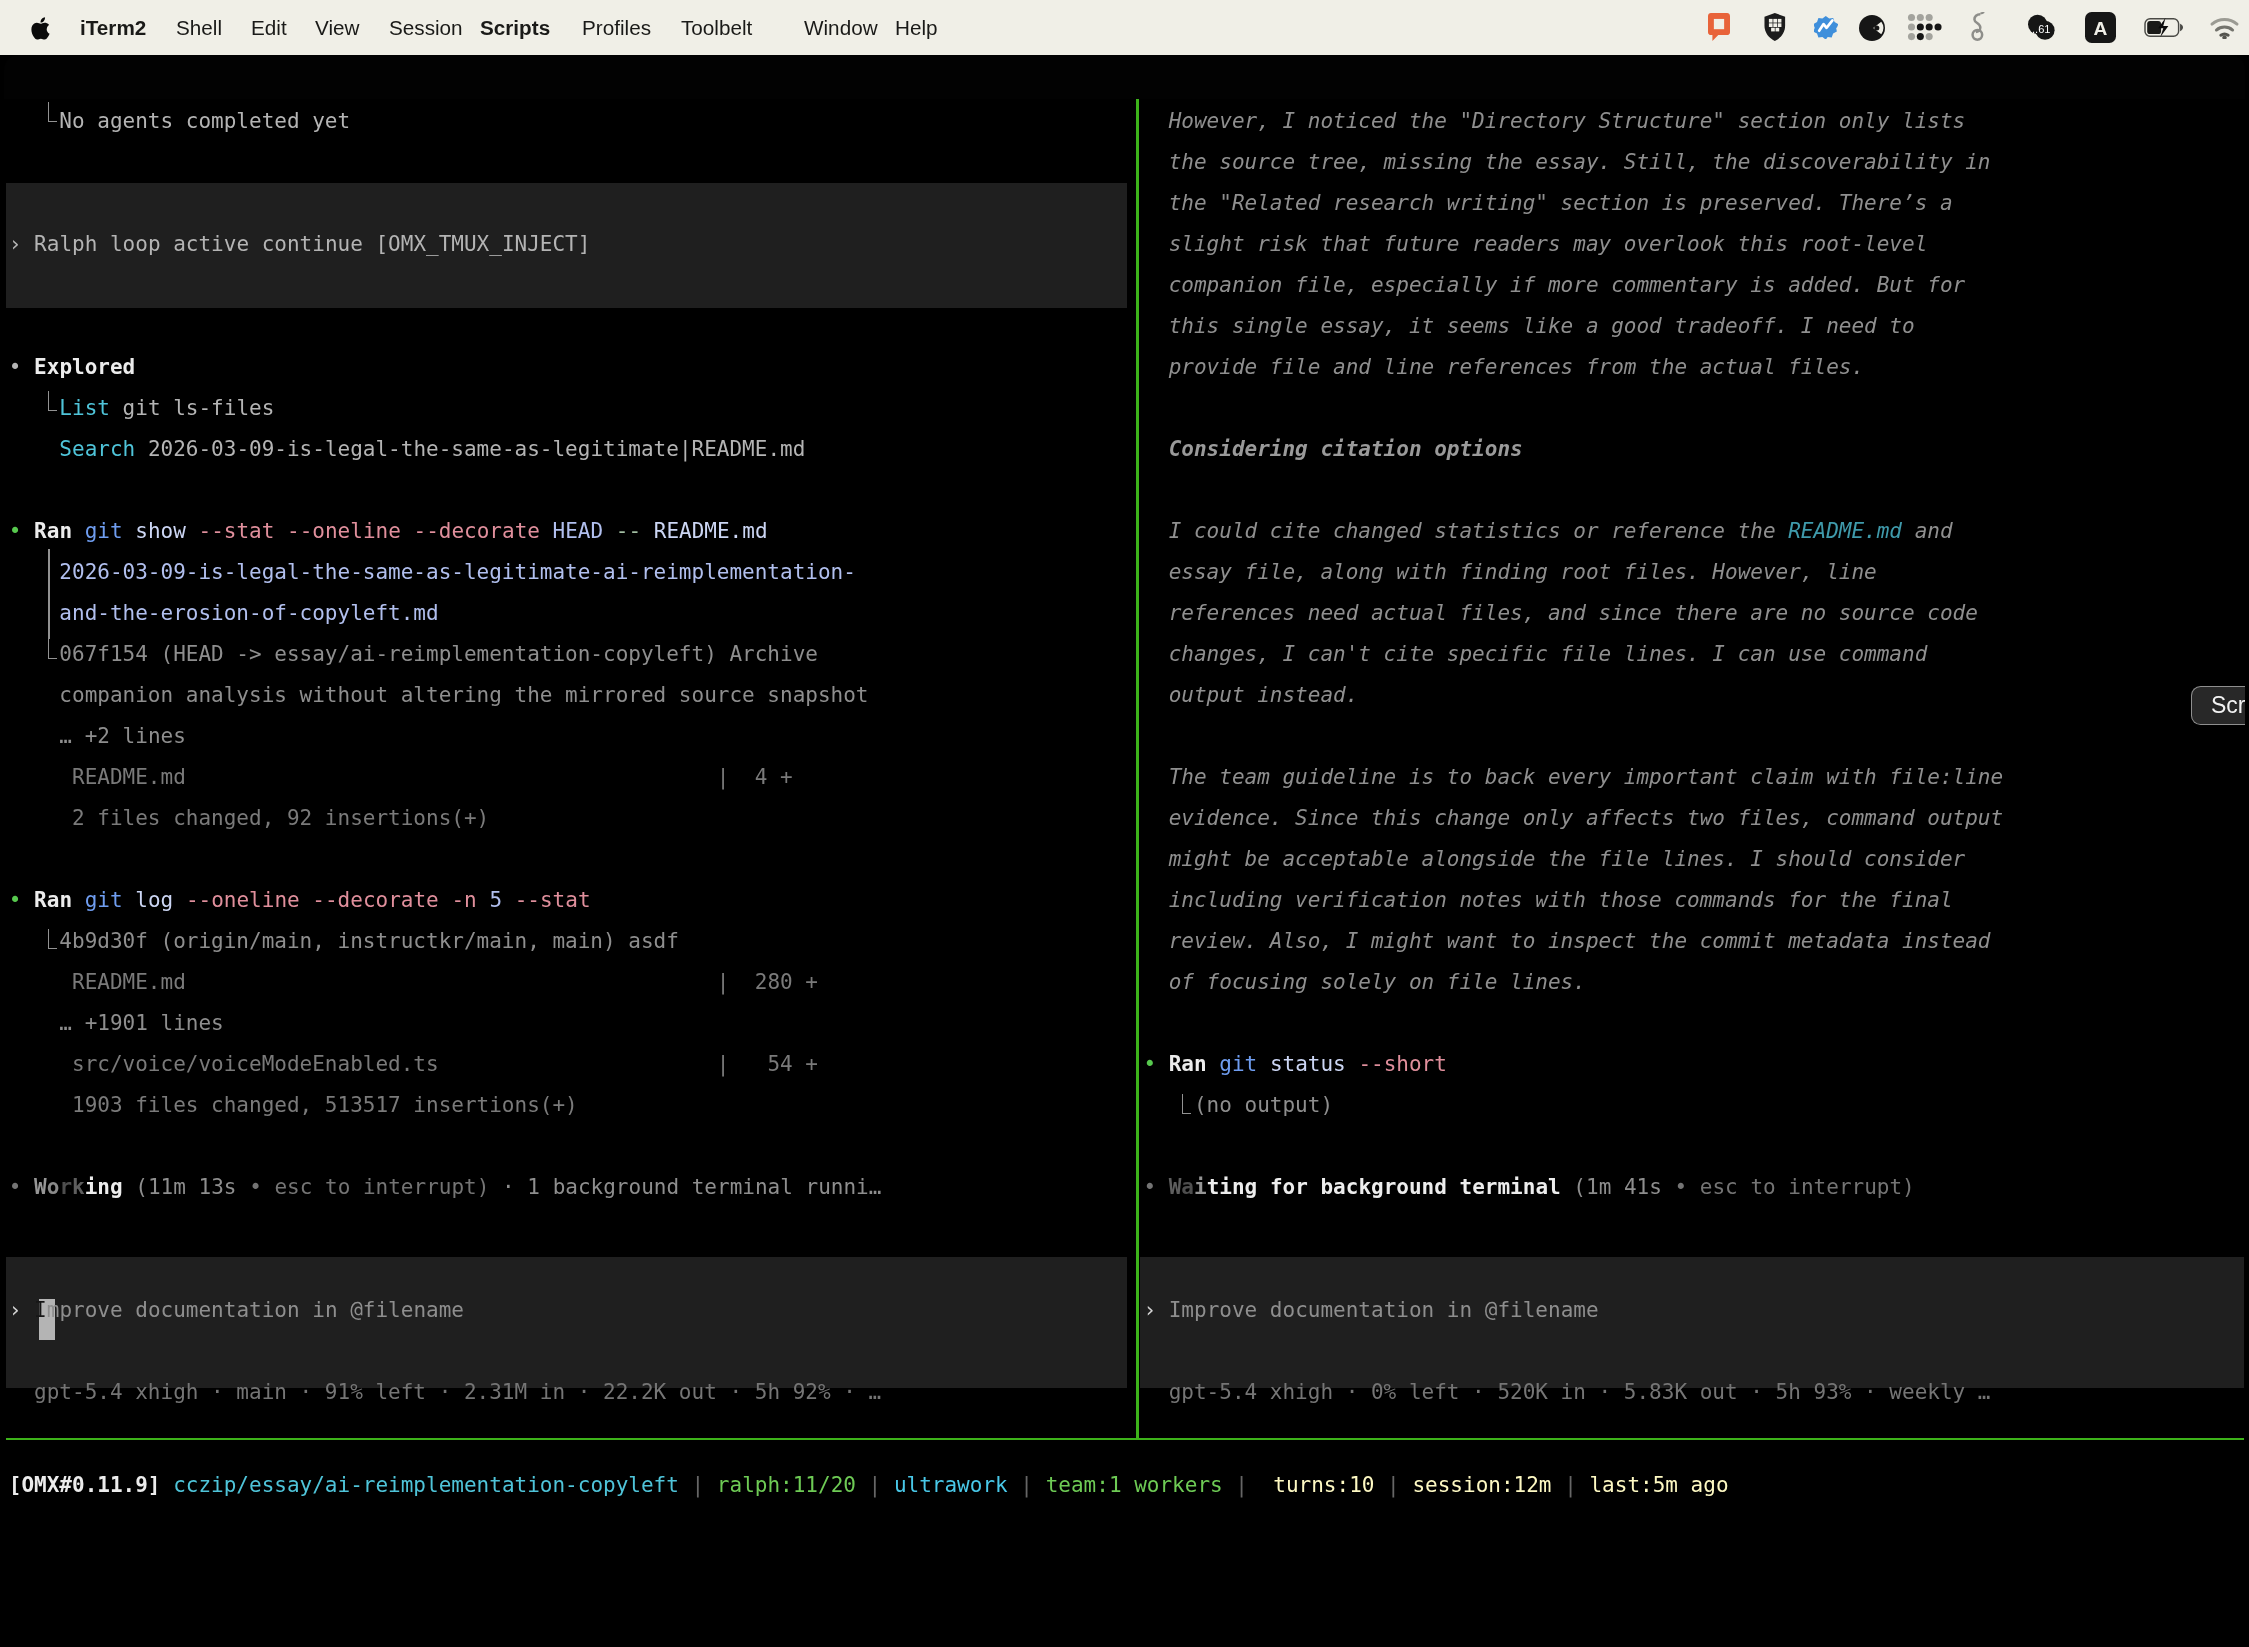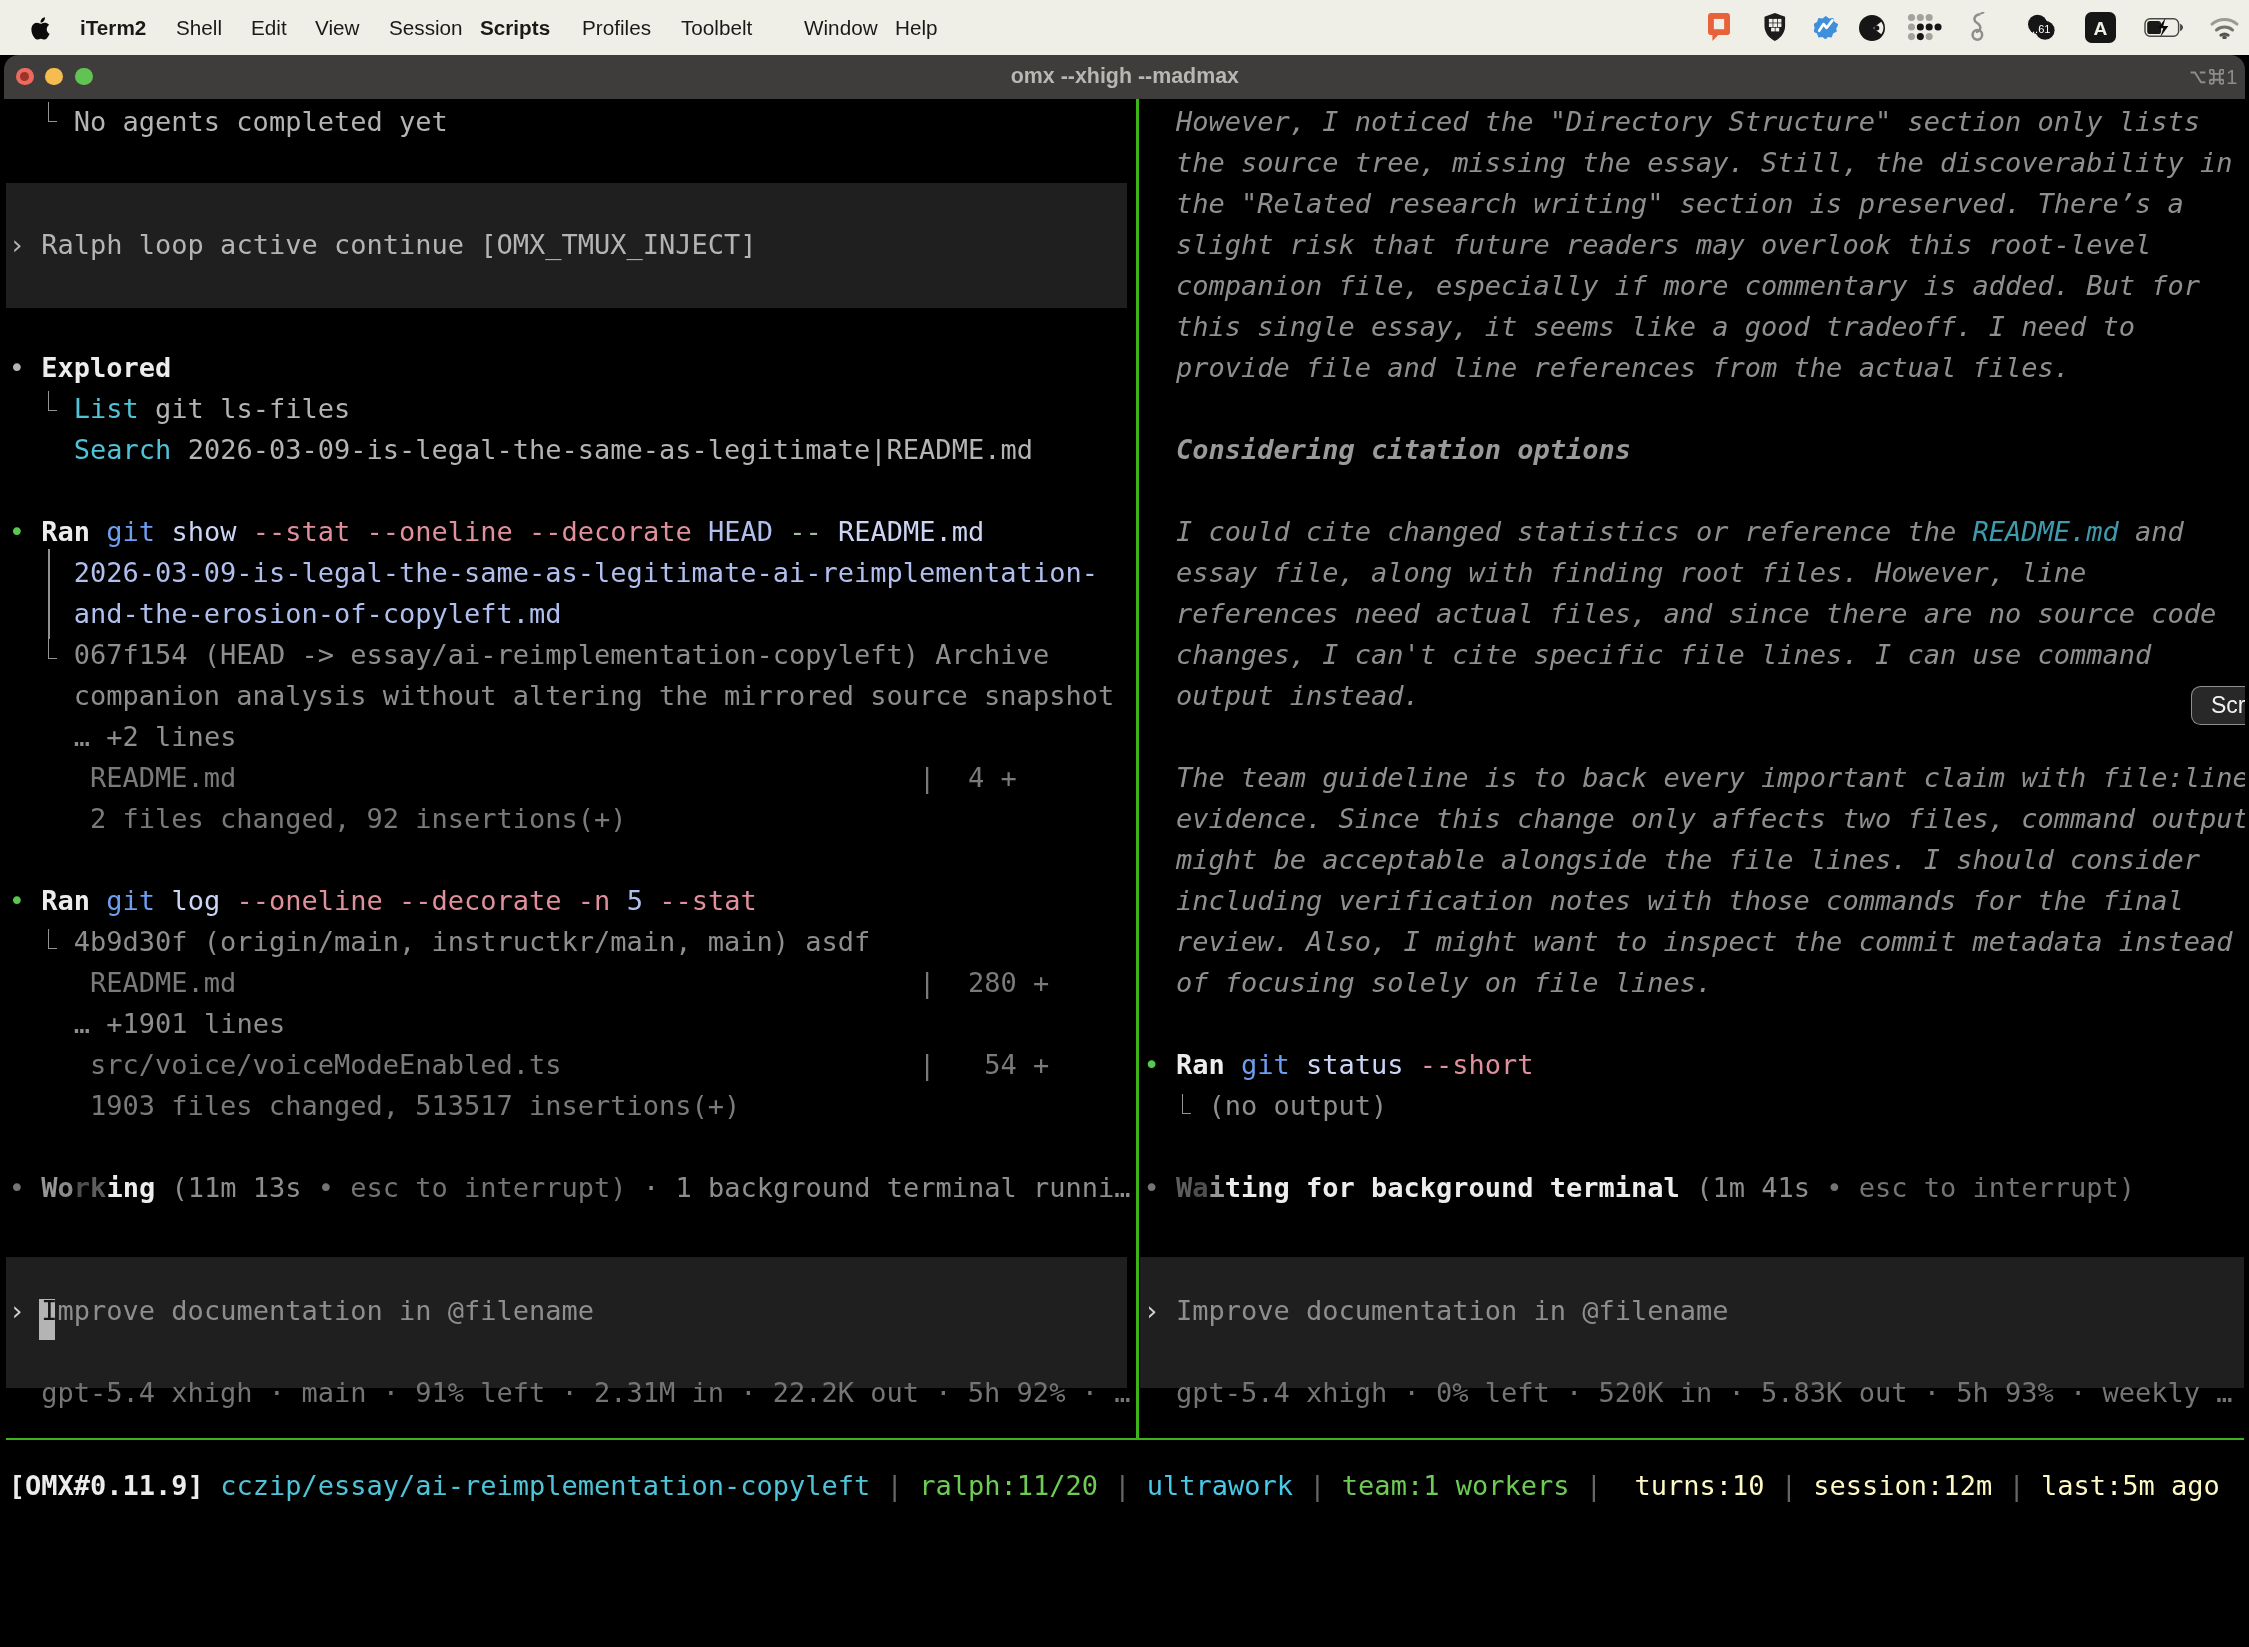--- a/index.html
+++ b/index.html
@@ -4,21 +4,21 @@
 html,body{width:2250px;height:1648px;background:#000;overflow:hidden}
 body{position:relative;font-family:"Liberation Mono",monospace}
 .mb{position:absolute;left:0;top:0;width:2250px;height:55px;background:#f0efe7}
 .mi{position:absolute;top:0;height:55px;line-height:55px;font-family:"Liberation Sans",sans-serif;font-size:20.7px;color:#1a1a18;font-weight:500}
 .win{position:absolute;left:4.4px;top:55px;width:2241px;height:1582px;background:#020202;border-radius:14.8px 14.8px 8.9px 8.9px;overflow:hidden}
 .tb{position:absolute;left:0;top:0;width:100%;height:44px;background:#3e3d3b}
 .lt{position:absolute;top:12.5px;width:17.7px;height:17.7px;border-radius:50%}
 .title{position:absolute;left:0;top:0;width:100%;height:44px;line-height:42px;text-align:center;font-family:"Liberation Sans",sans-serif;font-size:21.4px;font-weight:700;color:#b9b7b3}
 .ct{position:absolute;left:0;top:44px;width:100%;height:1538px;background:#000}
 .box{position:absolute;background:#1f1f1f}
-pre{position:absolute;z-index:3;font-size:27px;line-height:41px;color:#b4b4b4;white-space:pre}
+pre{position:absolute;z-index:3;font-size:21px;line-height:41px;color:#b4b4b4;white-space:pre}
 i{font-style:normal}
 .fg{color:#b4b4b4}
 .pr{color:#d2d2d2}
 .dim{color:#8e8e8e}
 .out{color:#7a7a7a}
 .st{color:#757575}
 .dim2{color:#747474}
 .dima{color:#fef9c3}
 .sep{color:#666}
 .b{color:#ececec;font-weight:700}
@@ -125,39 +125,20 @@
     <div style="position:absolute;left:2209px;top:15.5px;width:31px;height:23.6px"><svg width="31" height="23.6" viewBox="0 0 42 32">
         <g fill="none" stroke="#55554f" stroke-width="4" stroke-linecap="round">
           <path d="M4 11a26 26 0 0 1 34 0" opacity="0.55"></path>
           <path d="M10 19a17 17 0 0 1 22 0" opacity="0.8"></path>
           <path d="M16 26a9 9 0 0 1 10 0"></path>
         </g>
         <circle cx="21" cy="29" r="3" fill="#55554f"></circle>
       </svg></div>
   </div>
 <div class="win">
-  <div class="tb">
-    <div class="lt" style="left:11.8px;background:#ed6a5f"></div>
-    <div class="lt" style="left:41px;background:#f5bd4f"></div>
-    <div class="lt" style="left:71px;background:#61c354"></div>
-    <div style="position:absolute;left:16px;top:17px;width:8.9px;height:8.9px;border-radius:50%;background:#9e3329"></div>
-    <div class="title">omx --xhigh --madmax</div>
-    <div style="position:absolute;right:8px;top:0;height:44px;display:flex;align-items:center;gap:2.2px">
-        <svg width="16" height="14.8" viewBox="0 0 26 24">
-          <g stroke="#8c8c8c" stroke-width="3.2" fill="none">
-            <path d="M1 4h7l10 16h7"></path>
-            <path d="M16 4h9"></path>
-          </g>
-        </svg>
-        <svg width="15.5" height="15.5" viewBox="0 0 26 26">
-          <path fill="none" stroke="#8c8c8c" stroke-width="3" d="M8 8 V4.5 A3.5 3.5 0 1 0 4.5 8 H21.5 A3.5 3.5 0 1 0 18 4.5 V21.5 A3.5 3.5 0 1 0 21.5 18 H4.5 A3.5 3.5 0 1 0 8 21.5 Z"></path>
-        </svg>
-        <span style="font-family:'Liberation Sans',sans-serif;font-size:20px;color:#8c8c8c;font-weight:500">1</span>
-      </div>
-  </div>
   <div class="ct">
     <div class="box" style="left:1.5px;top:84px;width:1121px;height:125px"></div>
     <div class="box" style="left:1.5px;top:1158px;width:1121px;height:131px"></div>
     <div class="box" style="left:1136px;top:1158px;width:1104px;height:131px"></div>
     <div class="vdiv"></div>
     <div class="hdiv"></div>
     <div class="cor" style="left:44px;top:3px"></div>
       <div class="cor" style="left:44px;top:292px"></div>
       <div class="cor" style="left:44px;top:540px"></div>
       <div class="cor" style="left:44px;top:830px"></div>

